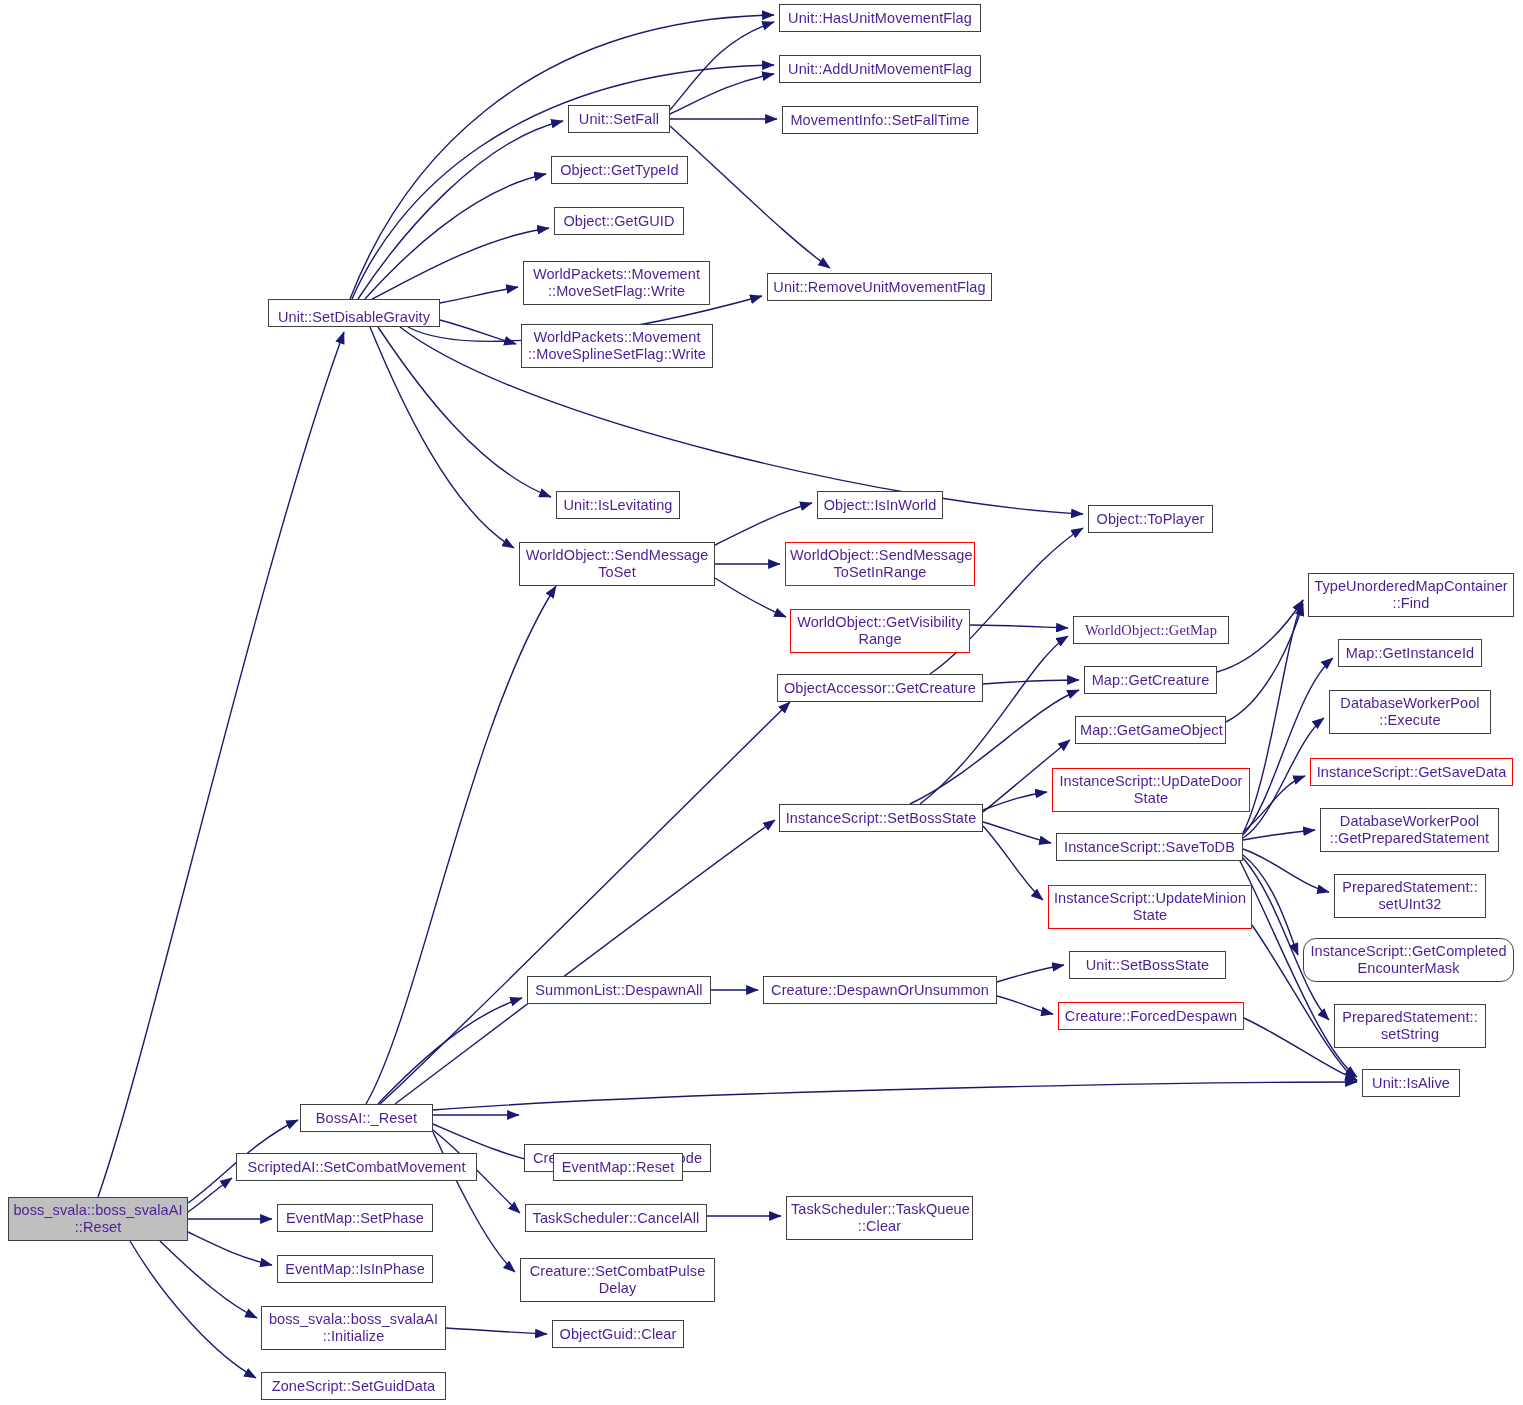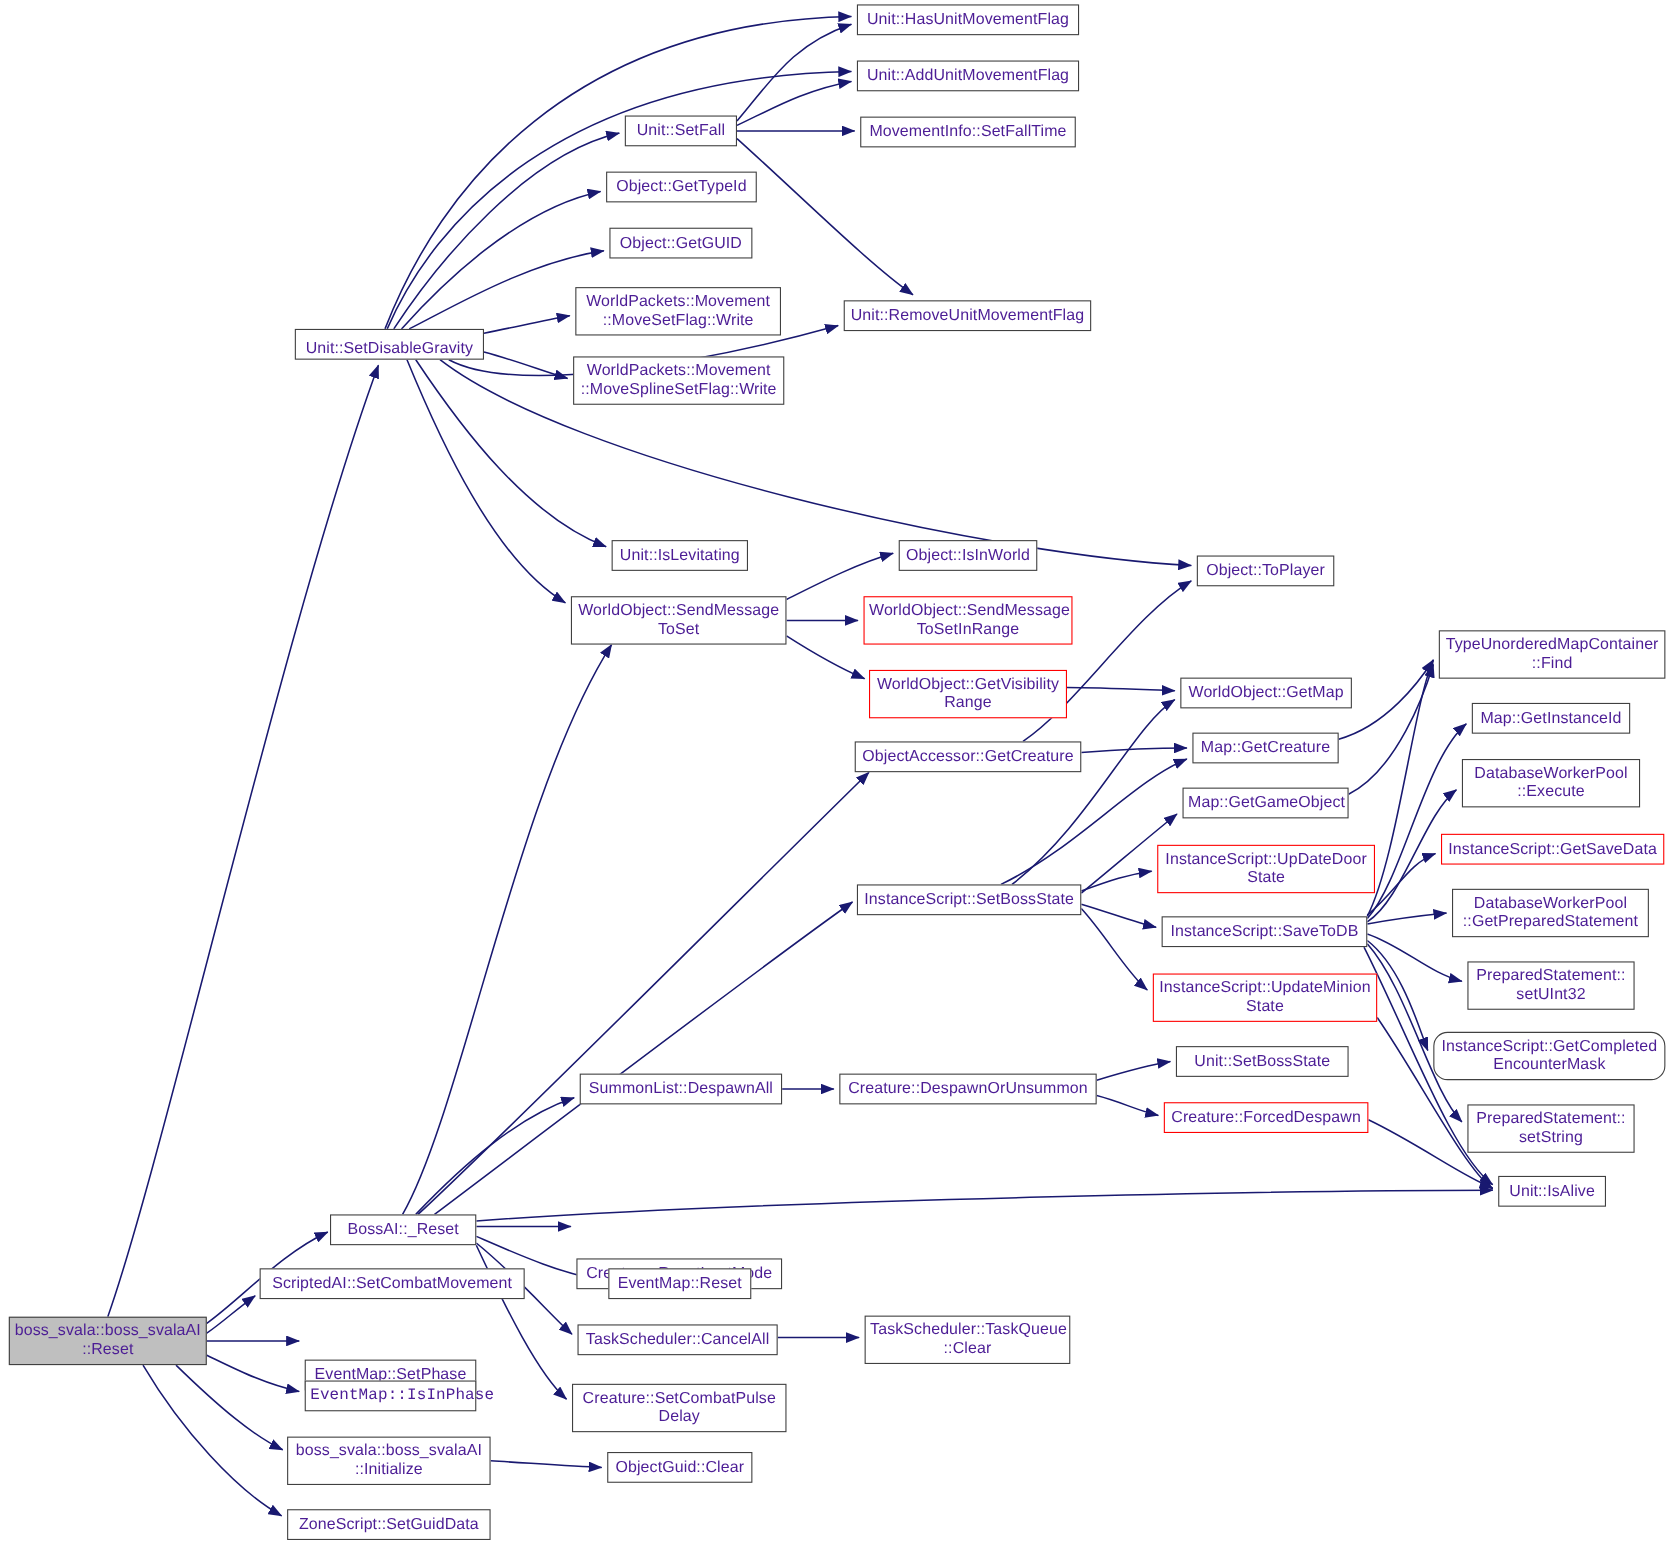--- a/index.html
+++ b/index.html
@@ -108,22 +108,22 @@
         <path d="M 997,996 C 1020,1002 1035,1010 1053,1014" fill="none" stroke="#191970" stroke-width="1.4" marker-end="url(#arrow)"></path>
         <path d="M 707,1216 L 781,1216" fill="none" stroke="#191970" stroke-width="1.4" marker-end="url(#arrow)"></path>
         <path d="M 446,1328 C 480,1330 520,1333 547,1334" fill="none" stroke="#191970" stroke-width="1.4" marker-end="url(#arrow)"></path>
       </g>
   </svg>
   <div id="node-layer">
       <div class="node current" style="left: 8px; top: 1197px; width: 180px; height: 44px;"><span>boss_svala::boss_svalaAI
 ::Reset</span></div>
       <div class="node" style="left: 300px; top: 1104px; width: 133px; height: 28px;"><span>BossAI::_Reset</span></div>
       <div class="node" style="left: 236px; top: 1153px; width: 241px; height: 28px;"><span>ScriptedAI::SetCombatMovement</span></div>
-      <div class="node" style="left: 277px; top: 1204px; width: 156px; height: 28px; margin-top: 32px;"><span>EventMap::SetPhase</span></div>
-      <div class="node" style="left: 277px; top: 1255px; width: 156px; height: 28px; font-family: Liberation Mono, monospace;"><span>EventMap::IsInPhase</span></div>
+      <div class="node" style="left: 277px; top: 1204px; width: 156px; height: 28px;"><span>EventMap::SetPhase</span></div>
+      <div class="node" style="left: 277px; top: 1255px; width: 156px; height: 28px;"><span>EventMap::IsInPhase</span></div>
       <div class="node" style="left: 261px; top: 1306px; width: 185px; height: 44px;"><span>boss_svala::boss_svalaAI
 ::Initialize</span></div>
       <div class="node" style="left: 261px; top: 1372px; width: 185px; height: 28px;"><span>ZoneScript::SetGuidData</span></div>
       <div class="node" style="left: 268px; top: 299px; width: 172px; height: 28px; align-items: flex-end;"><span>Unit::SetDisableGravity</span></div>
       <div class="node" style="left: 568px; top: 105px; width: 102px; height: 28px;"><span>Unit::SetFall</span></div>
       <div class="node" style="left: 551px; top: 156px; width: 137px; height: 28px;"><span>Object::GetTypeId</span></div>
       <div class="node" style="left: 554px; top: 207px; width: 130px; height: 28px;"><span>Object::GetGUID</span></div>
       <div class="node" style="left: 523px; top: 261px; width: 187px; height: 44px;"><span>WorldPackets::Movement
 ::MoveSetFlag::Write</span></div>
       <div class="node" style="left: 521px; top: 324px; width: 192px; height: 44px;"><span>WorldPackets::Movement
@@ -135,21 +135,21 @@
       <div class="node" style="left: 556px; top: 491px; width: 124px; height: 28px;"><span>Unit::IsLevitating</span></div>
       <div class="node" style="left: 519px; top: 542px; width: 196px; height: 44px;"><span>WorldObject::SendMessage
 ToSet</span></div>
       <div class="node" style="left: 817px; top: 491px; width: 126px; height: 28px;"><span>Object::IsInWorld</span></div>
       <div class="node red" style="left: 785px; top: 542px; width: 190px; height: 44px;"><span>WorldObject::SendMessage
 ToSetInRange</span></div>
       <div class="node red" style="left: 790px; top: 609px; width: 180px; height: 44px;"><span>WorldObject::GetVisibility
 Range</span></div>
       <div class="node" style="left: 1088px; top: 505px; width: 125px; height: 28px;"><span>Object::ToPlayer</span></div>
       <div class="node" style="left: 777px; top: 674px; width: 206px; height: 28px;"><span>ObjectAccessor::GetCreature</span></div>
-      <div class="node" style="left: 1073px; top: 616px; width: 156px; height: 28px;"><span>WorldObject::GetMap</span></div>
+      <div class="node" style="left: 1073px; top: 616px; width: 156px; height: 28px; font-family: Liberation Serif, serif;"><span>WorldObject::GetMap</span></div>
       <div class="node" style="left: 1084px; top: 666px; width: 133px; height: 28px;"><span>Map::GetCreature</span></div>
       <div class="node" style="left: 1075px; top: 716px; width: 151px; height: 28px;"><span>Map::GetGameObject</span></div>
       <div class="node" style="left: 779px; top: 804px; width: 204px; height: 28px;"><span>InstanceScript::SetBossState</span></div>
       <div class="node red" style="left: 1052px; top: 768px; width: 198px; height: 44px;"><span>InstanceScript::UpDateDoor
 State</span></div>
       <div class="node" style="left: 1056px; top: 833px; width: 187px; height: 28px;"><span>InstanceScript::SaveToDB</span></div>
       <div class="node red" style="left: 1048px; top: 885px; width: 204px; height: 44px;"><span>InstanceScript::UpdateMinion
 State</span></div>
       <div class="node" style="left: 1069px; top: 951px; width: 157px; height: 28px;"><span>Unit::SetBossState</span></div>
       <div class="node red" style="left: 1058px; top: 1002px; width: 186px; height: 28px;"><span>Creature::ForcedDespawn</span></div>

